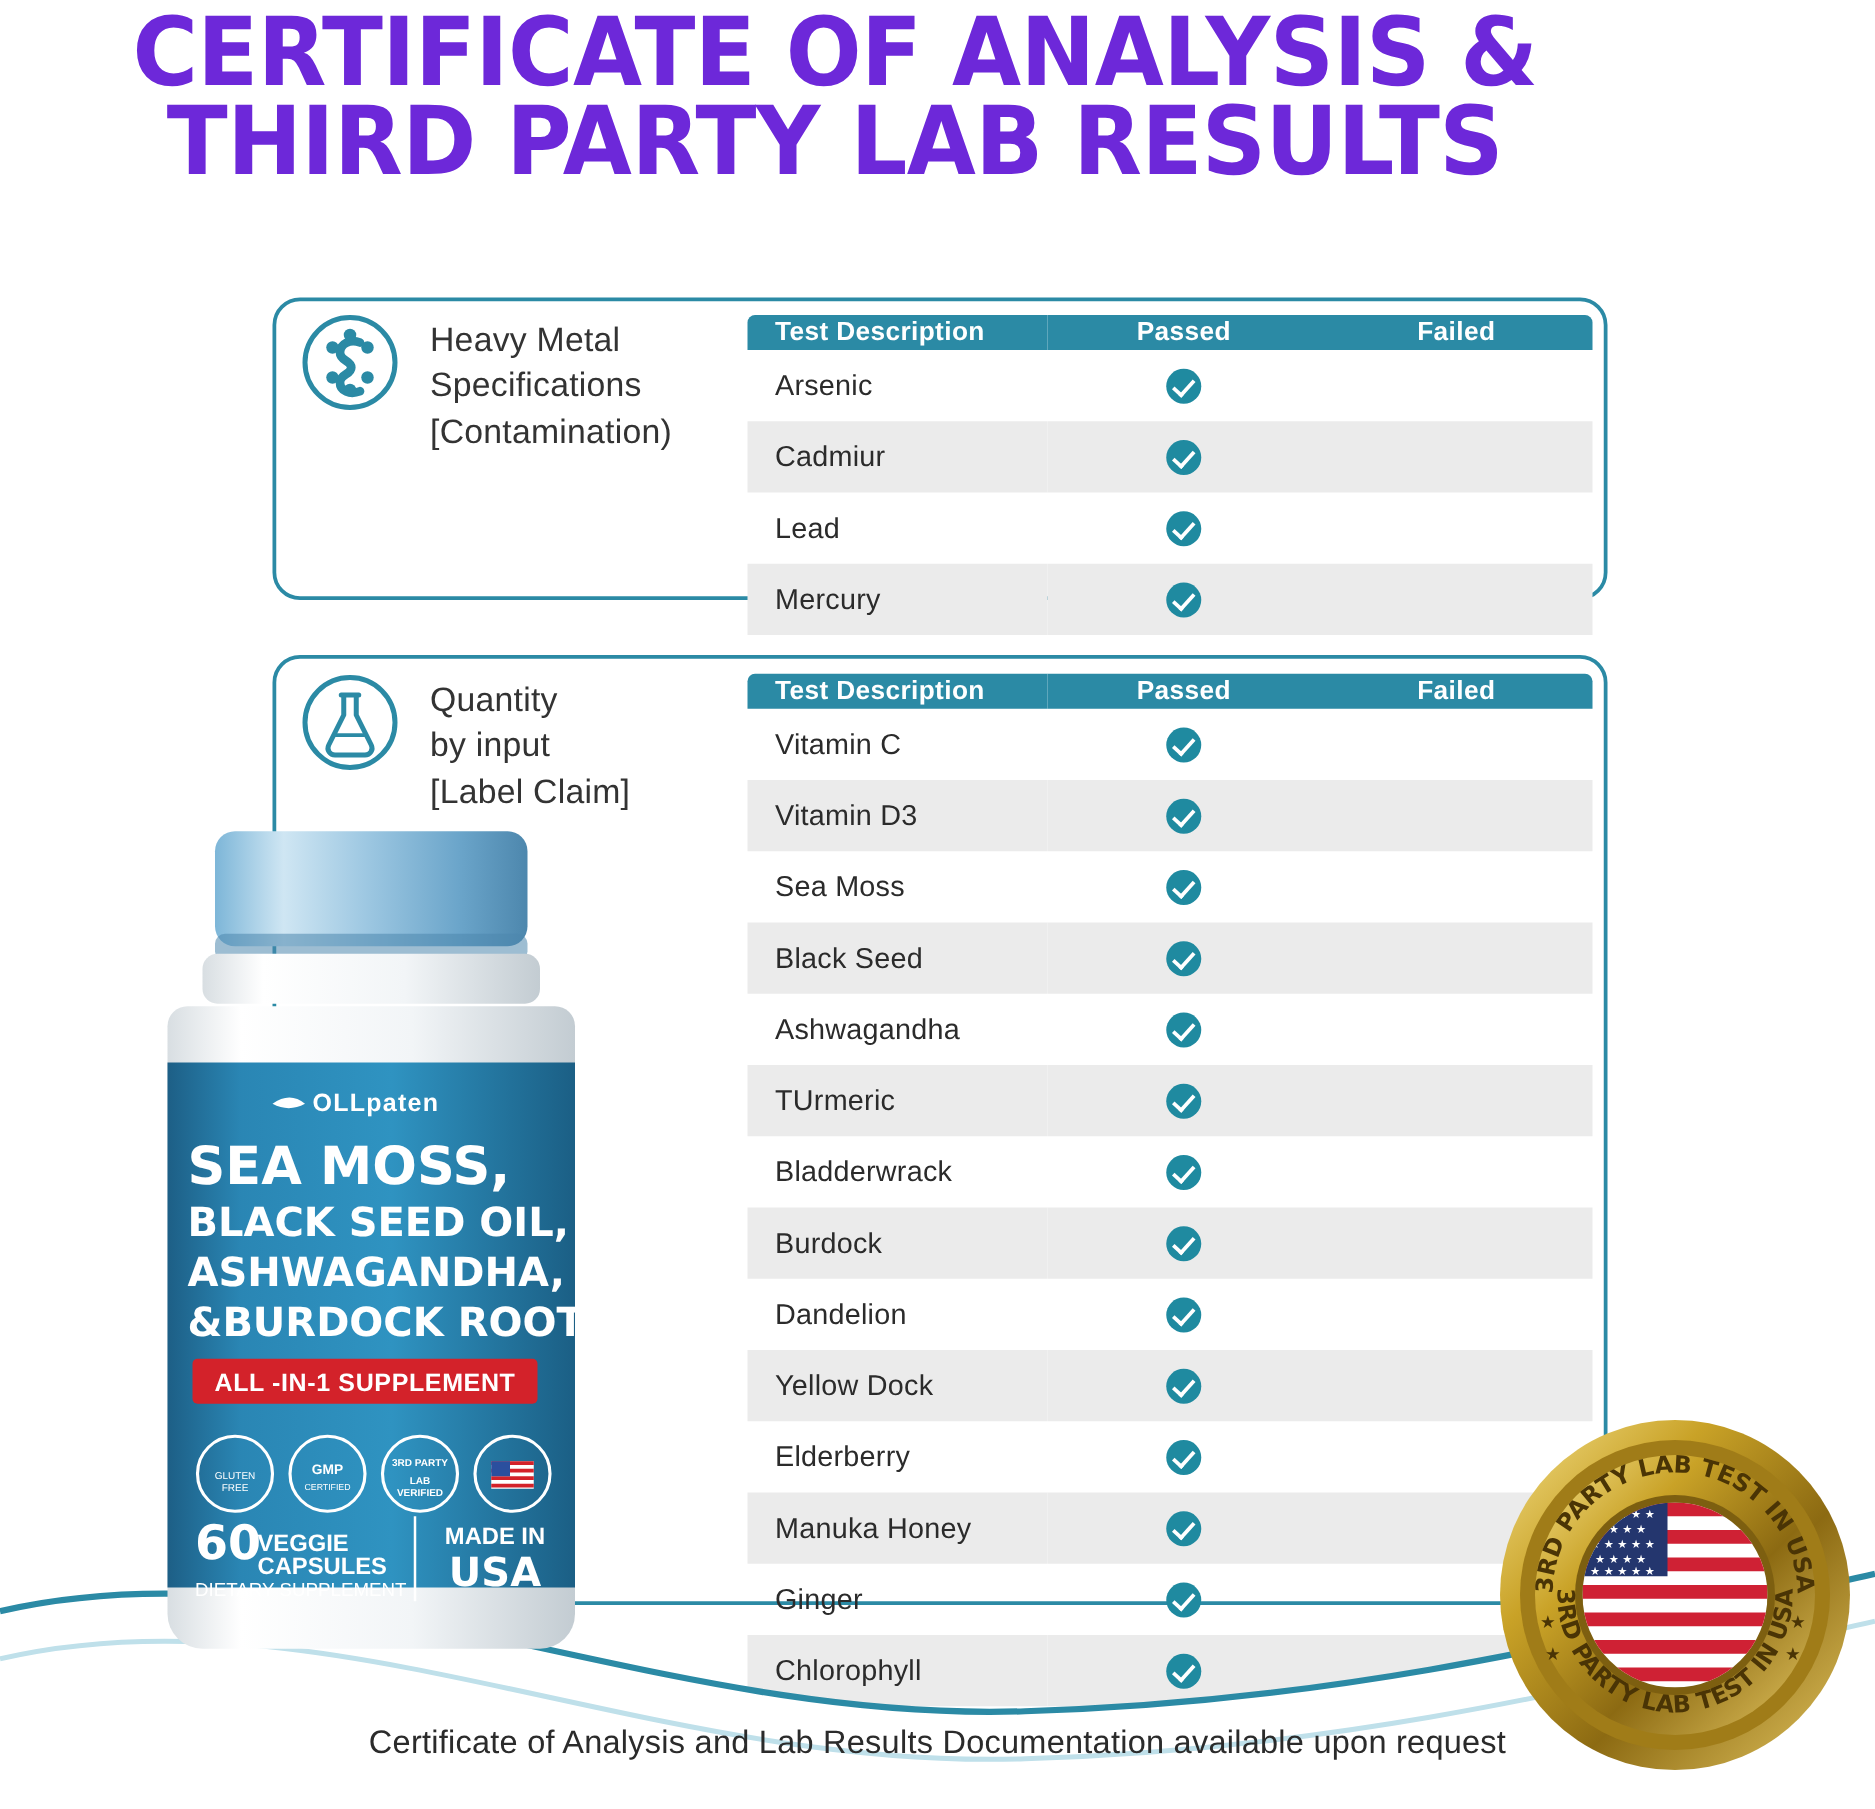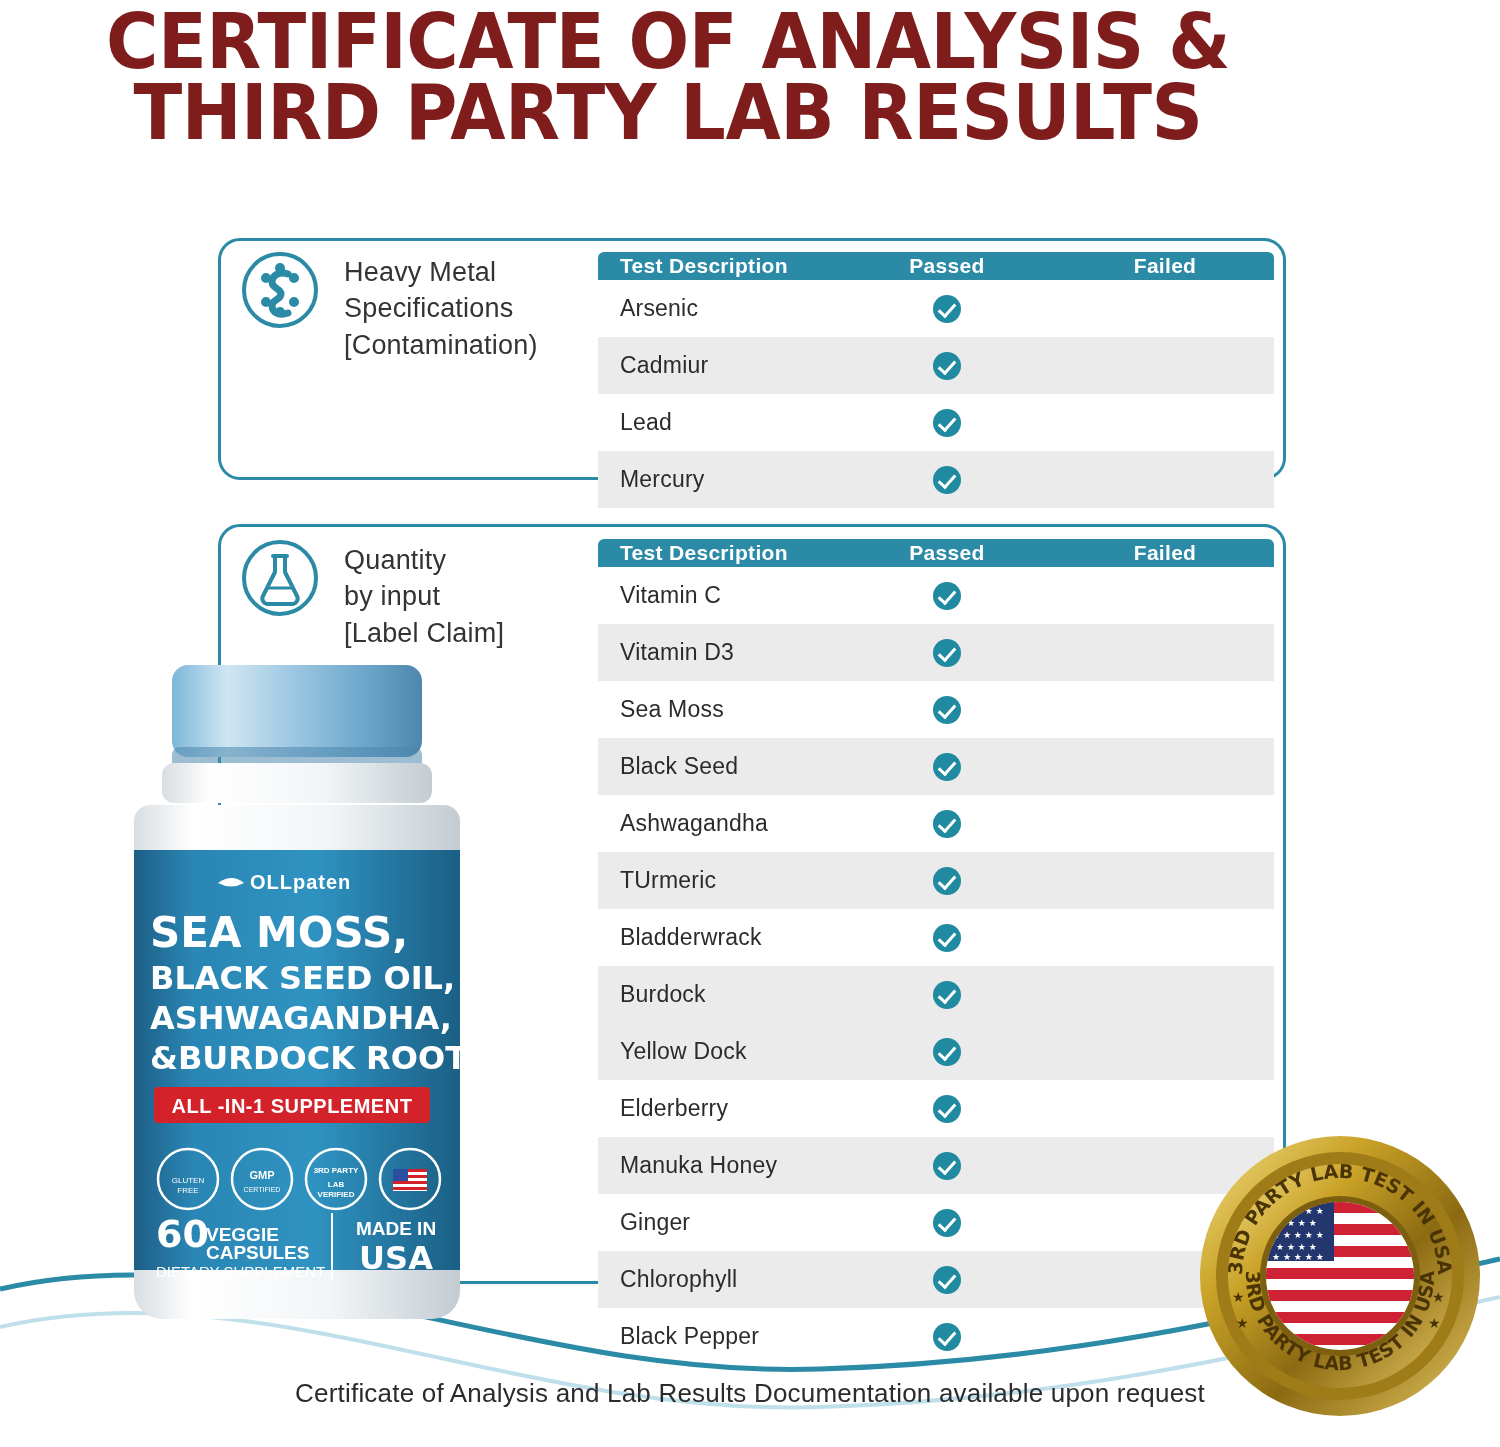--- a/index.html
+++ b/index.html
@@ -13,21 +13,21 @@
     overflow: hidden;
   }
 
   
   .title-block {
     position: absolute;
     top: 6px;
     left: 0;
     width: 1336px;
     text-align: center;
-    color: #7f1d1d;
+    color: #6d28d9;
     line-height: 0.94;
   }
   .title-line {
     font-family: "DejaVu Sans", sans-serif;
     font-weight: bold;
     font-size: 76px;
     letter-spacing: -0.5px;
     transform: scaleX(0.94);
     transform-origin: center;
     white-space: nowrap;
@@ -257,20 +257,25 @@
       <td class="c"><span class="check"></span></td>
       <td class="c"></td>
     </tr>
     <tr>
       <td>Bladderwrack</td>
       <td class="c"><span class="check"></span></td>
       <td class="c"></td>
     </tr>
     <tr class="alt">
       <td>Burdock</td>
+      <td class="c"><span class="check"></span></td>
+      <td class="c"></td>
+    </tr>
+    <tr>
+      <td>Dandelion</td>
       <td class="c"><span class="check"></span></td>
       <td class="c"></td>
     </tr>
     <tr class="alt">
       <td>Yellow Dock</td>
       <td class="c"><span class="check"></span></td>
       <td class="c"></td>
     </tr>
     <tr>
       <td>Elderberry</td>

